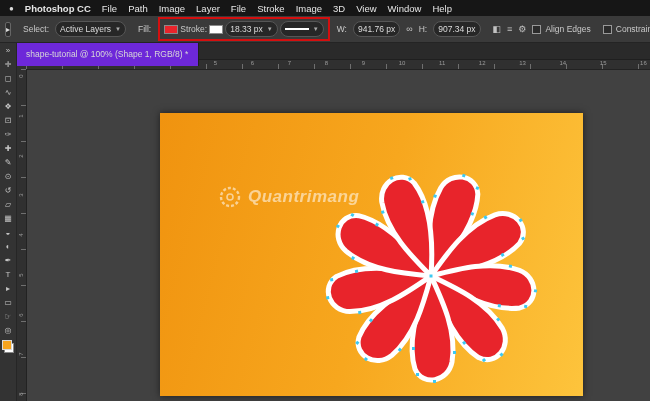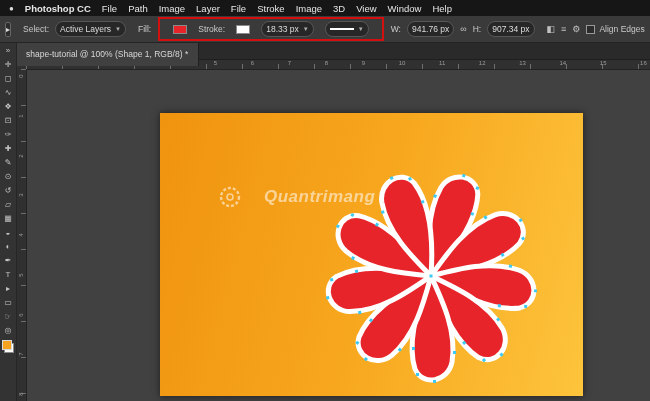--- a/index.html
+++ b/index.html
@@ -20,31 +20,31 @@
               border-bottom:1px solid #242424;display:flex;align-items:center;gap:6px;
               padding:0 5px;font-size:8.5px;color:#c9c9c9;z-index:25;}
   .ob-label{white-space:nowrap;}
   .dd{background:#272727;border:1px solid #565656;border-radius:8px;padding:1px 4px;
       display:flex;align-items:center;gap:4px;color:#ddd;height:12px;white-space:nowrap;}
   .caret{font-size:6px;color:#aaa;}
   .swatch{width:14px;height:9px;border:1px solid #8a8a8a;box-sizing:border-box;}
   .vdiv{width:1px;height:15px;background:#555;}
   .tool-preview{width:13px;height:13px;border:1px solid #666;border-radius:2px;display:flex;
                 align-items:center;justify-content:center;color:#ddd;font-size:8px;background:#2c2c2c;}
-  .stroke-highlight{display:flex;align-items:center;gap:11px;border:2px solid #d40f0f;
-                    padding:2px 13px;margin:0 1px;}
+  .stroke-highlight{display:flex;align-items:center;gap:2px;border:2px solid #d40f0f;
+                    padding:2px 4px;margin:0 1px;}
   .line-sample{width:24px;height:2px;background:#fff;}
   .ob-icon{font-size:9px;color:#c2c2c2;}
   .checkbox{width:7px;height:7px;border:1px solid #999;background:#2b2b2b;display:inline-block;}
   .ob-check{display:flex;align-items:center;gap:4px;white-space:nowrap;justify-content:space-between;}
 
   
   .tabbar{position:absolute;top:42px;left:16px;right:0;height:17px;background:#2a2a2a;
           border-bottom:1px solid #1f1f1f;display:flex;z-index:20;}
-  .tab{background:#404040;color:#d8d8d8;font-size:8.5px;padding:12px 10px;display:flex;
+  .tab{background:#6d28d9;color:#d8d8d8;font-size:8.5px;padding:12px 10px;display:flex;
        align-items:center;border-right:1px solid #1f1f1f;white-space:nowrap;}
 
   
   .ruler-corner{position:absolute;top:59px;left:16px;width:10px;height:10px;background:#303030;
                 border-right:1px solid #222;border-bottom:1px solid #222;z-index:15;}
   .ruler-h{position:absolute;top:59px;left:26px;right:0;height:10px;background:#303030;
            border-bottom:1px solid #222;display:flex;justify-content:space-between;
            padding:0 3px;z-index:15;
            background-image:repeating-linear-gradient(90deg,#6f6f6f 0 1px,transparent 1px 36px);
            background-size:100% 5px;background-position:0 5px;background-repeat:no-repeat;}
@@ -66,21 +66,21 @@
   .fg-swatch{position:absolute;top:0;left:0;width:8px;height:8px;background:#f6a41f;
              border:1px solid #d9d9d9;z-index:2;}
   .bg-swatch{position:absolute;bottom:0;right:0;width:8px;height:8px;background:#fff;
              border:1px solid #888;}
 
   
   .viewport{position:absolute;top:69px;left:26px;right:0;bottom:0;background:#414141;overflow:hidden;}
   .canvas{position:absolute;left:134px;top:44px;width:423px;height:283px;
           box-shadow:0 0 7px rgba(0,0,0,.55);}
   .flower-svg{position:absolute;left:161px;top:53px;width:220px;height:220px;overflow:visible;}
-  .watermark{position:absolute;left:58px;top:72px;display:flex;align-items:center;gap:22px;
+  .watermark{position:absolute;left:58px;top:72px;display:flex;align-items:center;gap:6px;
              color:rgba(255,255,255,.55);}
   .wm-text{font-size:17px;font-weight:bold;font-style:italic;letter-spacing:.5px;}
 </style>
 </head>
 <body>
 
 <div class="menubar">
   <span class="apple">●</span>
   <span class="app-name">Photoshop CC</span>
   <span id="menu-items" style="display:flex;gap:11px;">

